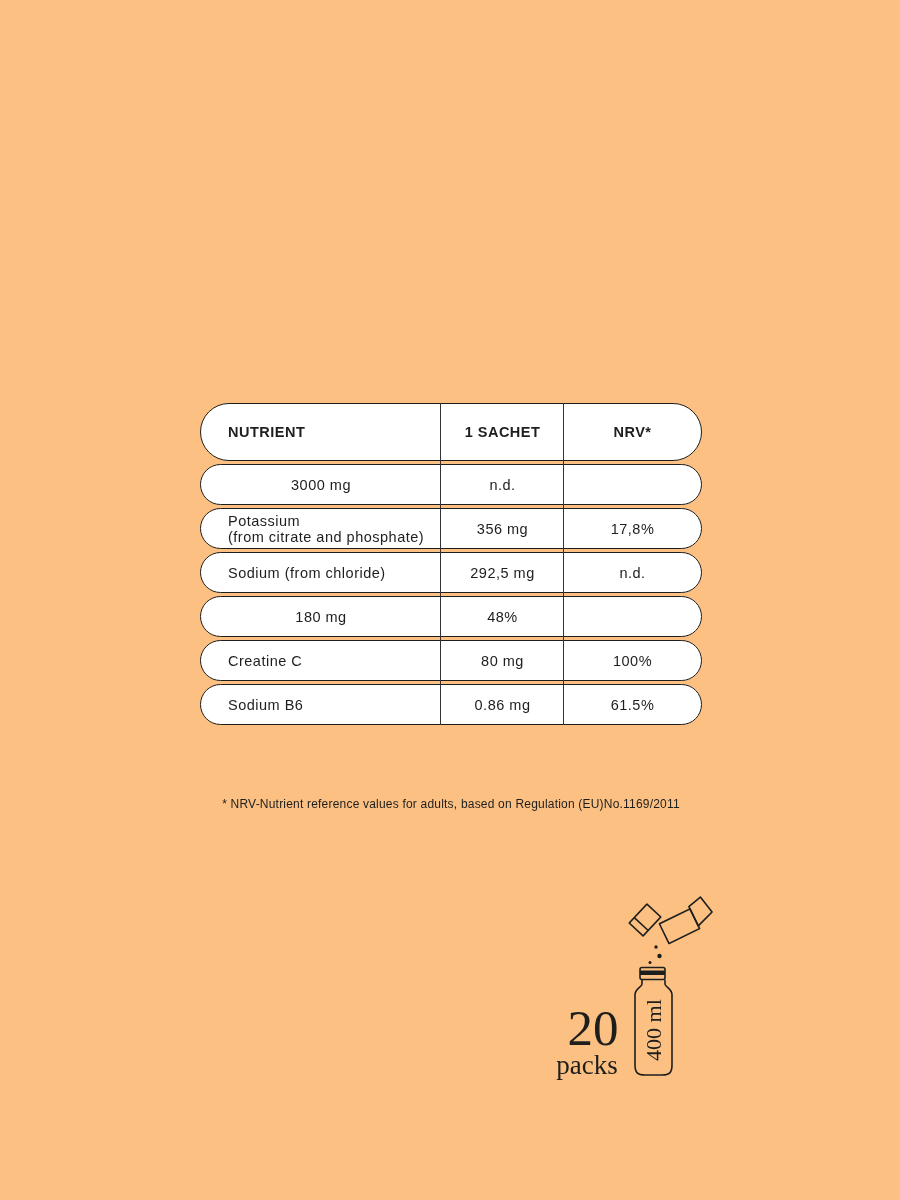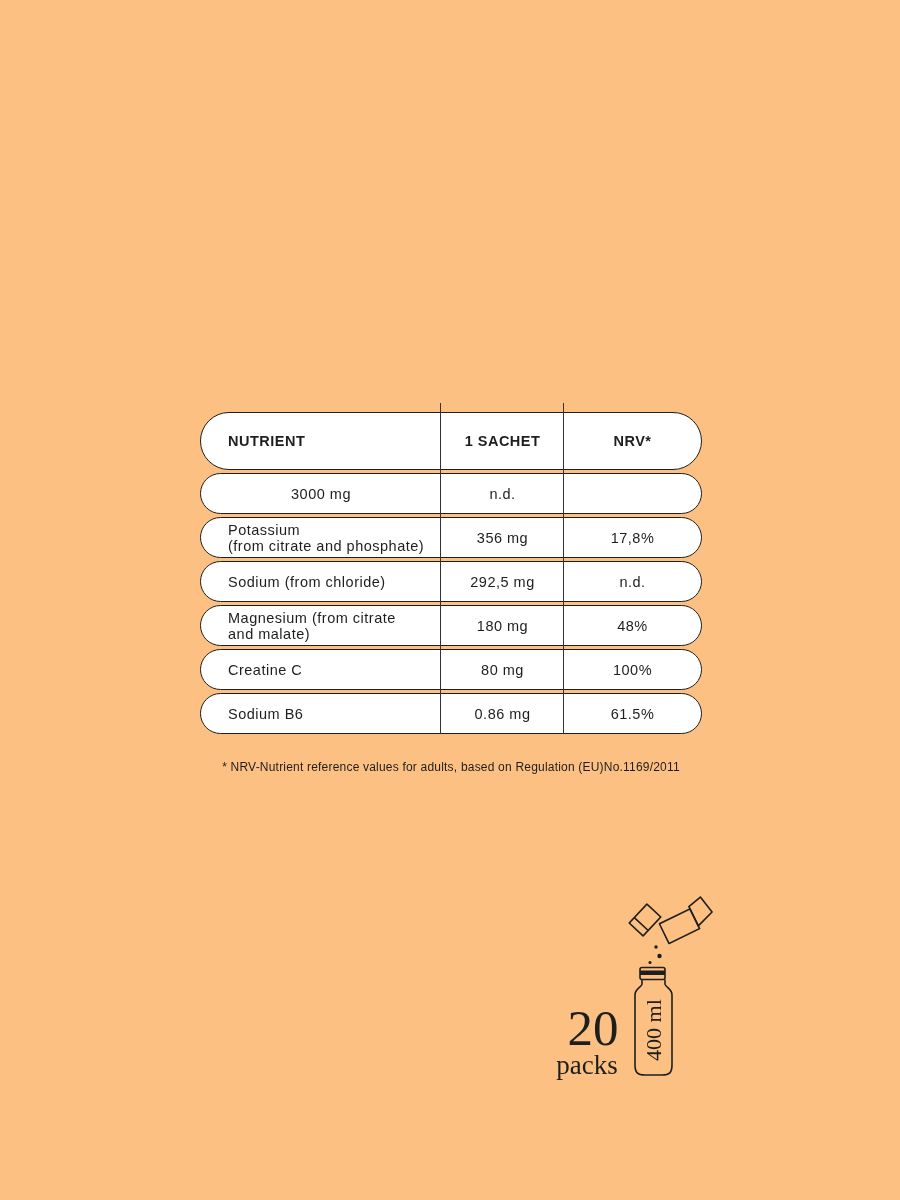--- a/index.html
+++ b/index.html
@@ -18,32 +18,32 @@
     position:relative;
     display:grid;
     grid-template-columns:240px 123px 1fr;
     background:#FFFFFF;
     border:1.4px solid #1E1E1C;
     border-radius:999px;
     box-sizing:border-box;
     height:41px;
     margin-top:3px;
   }
-  .row.header{height:58px;margin-top:9px;}
+  .row.header{height:58px;margin-top:0;}
   .cell{display:flex;align-items:center;font-size:14.5px;letter-spacing:0.5px;line-height:16px;}
   .c1{justify-content:flex-start;padding-left:27px;text-align:left;white-space:pre-line;}
   .c2,.c3{justify-content:center;text-align:left;}
   .row.header .cell{font-weight:bold;}
   .vline{
     position:absolute;top:0;bottom:0;width:1.4px;background:#333333;z-index:2;
   }
   .vline1{left:240px;}
   .vline2{left:363px;}
   .footnote{
-    position:absolute;left:200px;top:760px;width:502px;
+    position:absolute;left:200px;top:797px;width:502px;
     text-align:center;font-size:12px;letter-spacing:0.2px;color:#1E1E1C;
   }
   .illustration{position:absolute;left:548px;top:893px;width:172px;height:192px;}
   .illustration svg{display:block;width:172px;height:192px;}
   svg text{font-family:"Liberation Serif", serif;fill:#1E1E1C;}
 </style>
 </head>
 <body>
 
 <div class="nutrition-table">
@@ -66,22 +66,20 @@
     <div class="cell c3">17,8%</div>
   </div>
 
   <div class="row">
     <div class="cell c1">Sodium (from chloride)</div>
     <div class="cell c2">292,5 mg</div>
     <div class="cell c3">n.d.</div>
   </div>
 
   <div class="row">
-    <div class="cell c1">Magnesium (from citrate
-and malate)</div>
     <div class="cell c2">180 mg</div>
     <div class="cell c3">48%</div>
   </div>
 
   <div class="row">
     <div class="cell c1">Creatine C</div>
     <div class="cell c2">80 mg</div>
     <div class="cell c3">100%</div>
   </div>
 

